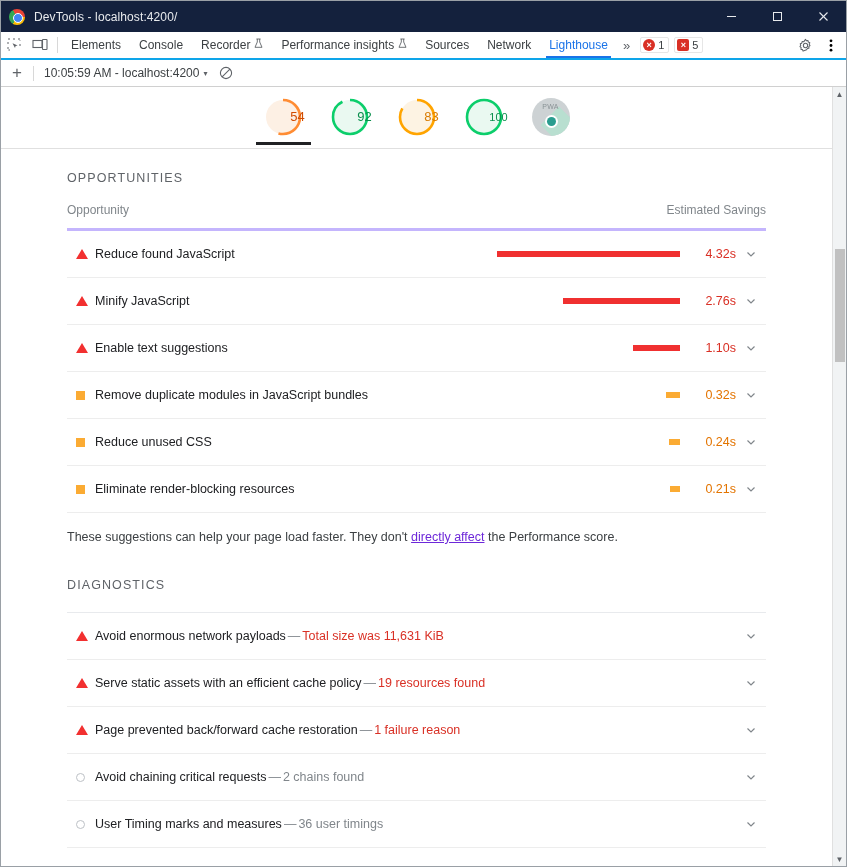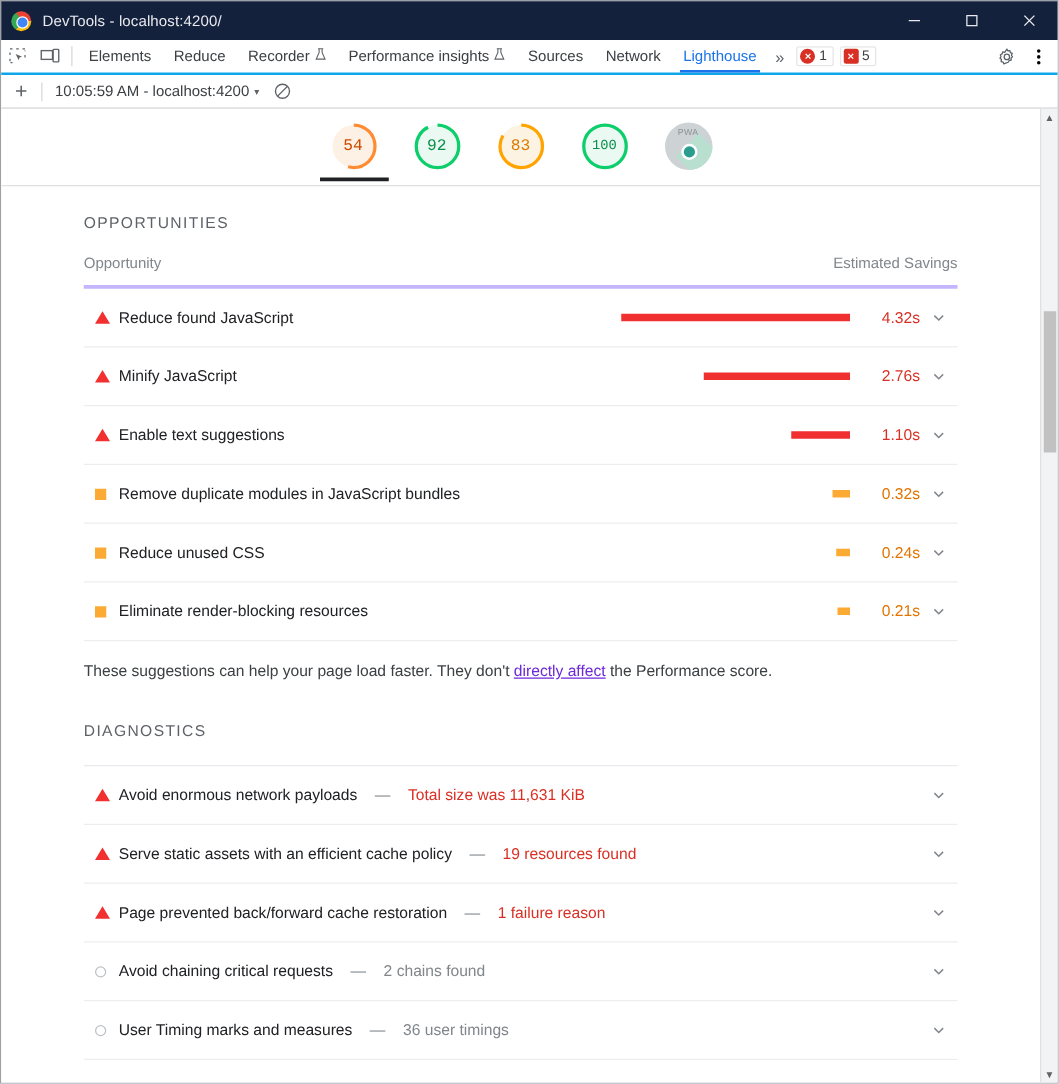--- a/index.html
+++ b/index.html
@@ -119,23 +119,23 @@
     background: #fff; overflow: hidden;
   }
   .gauges {
     height: 62px; display: flex; align-items: center; justify-content: center;
     gap: 25px; border-bottom: 1px solid #e0e0e0; background: #fff;
     padding-top: 2px;
   }
   .gauge { position: relative; width: 42px; height: 46px; display: flex; align-items: flex-start; justify-content: center; }
   .gauge svg { display: block; }
   .gauge .val {
-    position: absolute; top: 0; left: 0; width: 42px; height: 42px;
+    position: absolute; top: 0; left: 15px; width: 42px; height: 42px;
     display: flex; align-items: center; justify-content: center;
-    font-size: 13px; font-family: Liberation Mono, monospace;
+    font-size: 13px; font-family: Liberation Sans, sans-serif;
   }
   .gauge .sel-underline {
     position: absolute; bottom: -3px; left: -6px; width: 55px; height: 3px; background: #202124;
   }
   .pwa-badge {
     width: 38px; height: 38px; border-radius: 50%; background: #cdd2d4;
     position: relative; overflow: hidden; display: flex; align-items: center; justify-content: center;
     margin-top: 2px;
   }
   .pwa-badge .pwa-txt {
@@ -191,21 +191,21 @@
 
   .note {
     font-size: 12.5px; color: #3c4043; padding: 17px 0 0 0;
   }
   .note a { color: #6d28d9; }
 
   .diag-row {
     display: flex; align-items: center; height: 47px;
     border-bottom: 1px solid #ededed; font-size: 12.5px; color: #202124;
   }
-  .diag-main { flex: 1 1 auto; display: flex; align-items: center; gap: 14px; }
+  .diag-main { flex: 1 1 auto; display: flex; align-items: center; gap: 2px; }
   .dash { color: #80868b; }
   .diag-sub.red { color: #d93025; }
   .diag-sub.gray { color: #80868b; }
 
   
   .vscroll {
     position: absolute; right: 0; top: 0; width: 14px; bottom: 0;
     background: #f1f3f4; border-left: 1px solid #e0e0e0;
   }
   .vs-arrow {
@@ -256,21 +256,21 @@
         <rect x="1" y="2.5" width="9" height="7" fill="none" stroke="currentColor" stroke-width="1.1"></rect>
         <rect x="10.5" y="1.5" width="4.5" height="10" rx="0.6" fill="none" stroke="currentColor" stroke-width="1.1"></rect>
       </svg>
     </div>
     <div class="tb-sep"></div>
 
     <div class="tab">
       <span>Elements</span>
     </div>
     <div class="tab">
-      <span>Reduce</span>
+      <span>Console</span>
     </div>
     <div class="tab">
       <span>Recorder</span>
       <span class="flask">
         <svg width="9" height="11" viewBox="0 0 9 11">
             <path d="M3.3 1v3L1 9.3h7L5.7 4V1M2.4 1h4.2" fill="none" stroke="currentColor" stroke-width="0.9"></path>
           </svg>
       </span>
     </div>
     <div class="tab">

